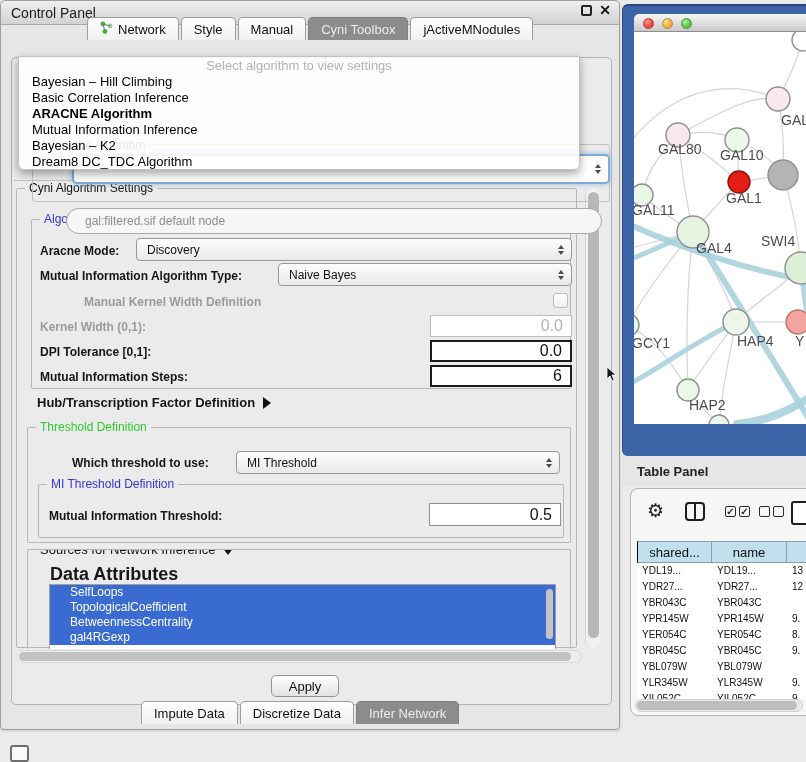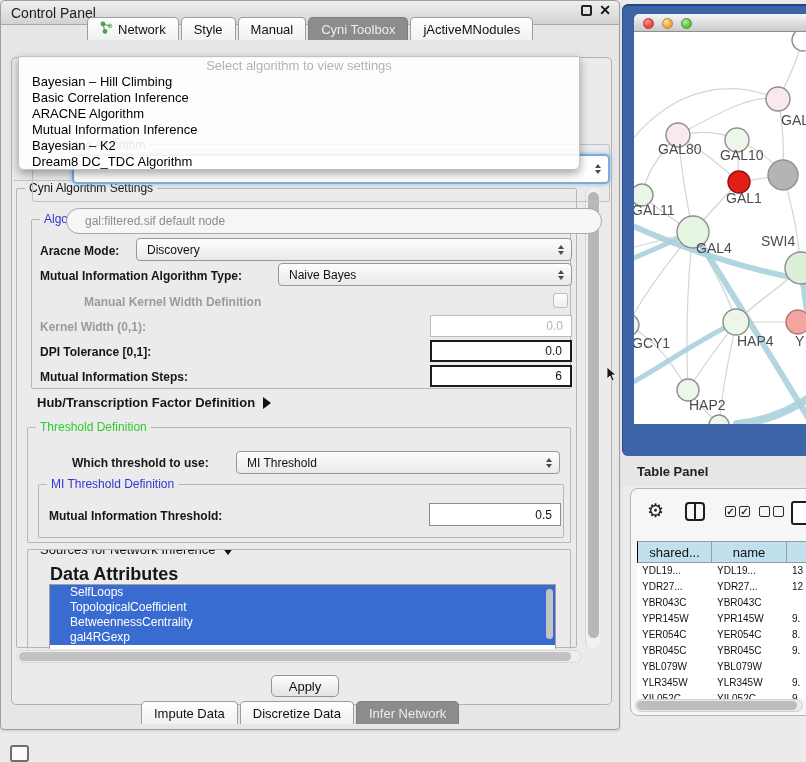--- a/index.html
+++ b/index.html
@@ -42,21 +42,21 @@
 
   .combo { position:absolute; border:1px solid #989898; border-radius:4px;
     background:linear-gradient(#fdfdfd,#e9e9e9); font-size:12px; color:#111;
     display:flex; align-items:center; padding:0 20px 0 10px; }
   .spin { position:absolute; right:7px; top:50%; transform:translateY(-50%); display:flex;
     flex-direction:column; gap:2px; }
   .spin i { display:block; width:0; height:0; border-left:3.5px solid transparent; border-right:3.5px solid transparent; }
   .spin .up { border-bottom:4px solid #4a4a4a; }
   .spin .dn { border-top:4px solid #4a4a4a; }
 
-  .tinput { position:absolute; background:#fff; font-size:12px; display:flex; align-items:center;
+  .tinput { position:absolute; background:#fff; font-size:16px; display:flex; align-items:center;
     justify-content:flex-end; padding:0 8px; color:#111; }
   .tinput.strong { border:2px solid #1b1b1b; }
   .tinput.dis { border:1px solid #bcbcbc; color:#b3b3b3; }
 
   .checkbox { position:absolute; width:15px; height:15px; border:1px solid #bdbdbd; border-radius:3px;
     background:linear-gradient(#ffffff,#ededed); }
 
   .arrow-right { display:inline-block; width:0; height:0; border-top:6px solid transparent;
     border-bottom:6px solid transparent; border-left:8px solid #111; margin-left:8px; vertical-align:-2px; }
   .arrow-down { display:inline-block; width:0; height:0; border-left:6px solid transparent;
@@ -75,21 +75,21 @@
 
   .btn { position:absolute; border:1px solid #949494; border-radius:5px;
     background:linear-gradient(#ffffff,#e2e2e2); font-size:13px; color:#111;
     display:flex; align-items:center; justify-content:center; }
 
   
   .dd-popup { left:18px; top:56px; width:562px; height:114px; background:rgba(255,255,255,.87);
     border:1px solid #c2c2c2; border-radius:0 0 6px 6px; box-shadow:0 4px 10px rgba(0,0,0,.35); z-index:40; }
   .dd-placeholder { height:17px; line-height:17px; text-align:center; color:#b3b3b3; font-size:13px; }
   .dd-item { height:16px; line-height:16px; font-size:13px; color:#000; padding-left:3px; white-space:nowrap;margin-left:10px; }
-  .dd-item.sel { font-weight:normal; }
+  .dd-item.sel { font-weight:bold; }
 
   
   .ghost-group { left:20px; top:86px; width:578px; height:58px; border:1px solid #c2c2c2; border-radius:3px; z-index:1; }
   .ghost-label { position:absolute; top:-7px; left:6px; font-size:12px; color:#444; background:#ebebeb; padding:0 3px; }
   .ghost-combo { left:60px; top:96px; width:538px; height:30px; background:#fff; border:2px solid #7fa9d6;
     border-radius:5px; box-shadow:0 0 5px #8cb6e2; z-index:1; }
   .ghost-pill { left:54px; top:150px; width:536px; height:26px; background:#f6f6f6; border:1px solid #a9a9a9;
     border-radius:13px; z-index:1; font-size:12px; color:#8c8c8c; display:flex; align-items:center; padding-left:18px; }
 
   

